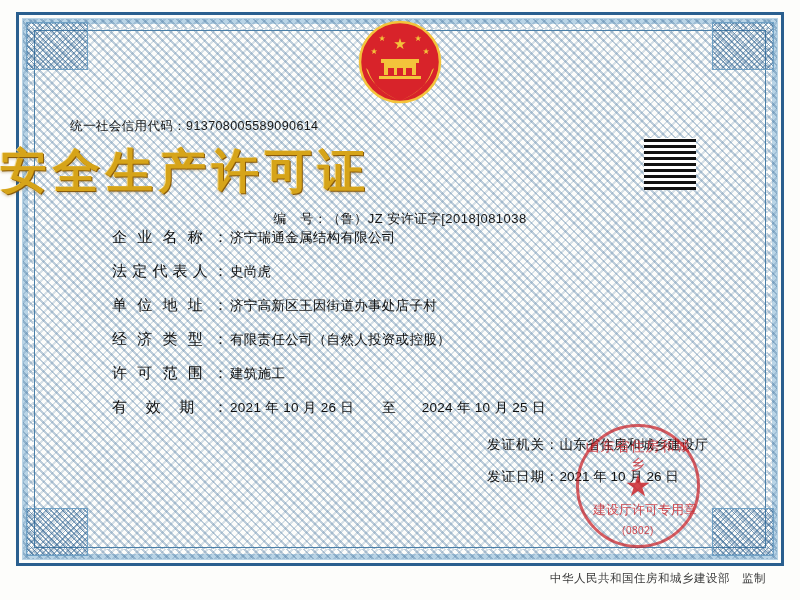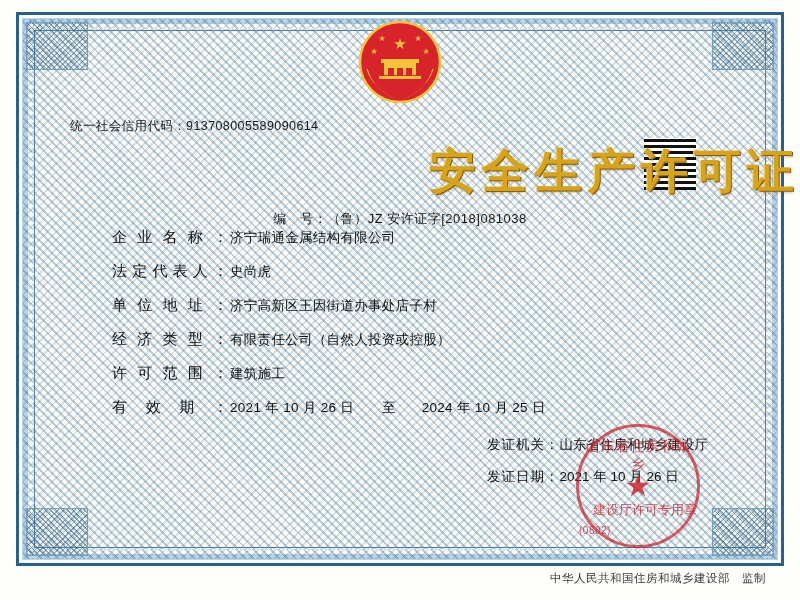--- a/index.html
+++ b/index.html
@@ -96,21 +96,21 @@
     height: 52px;
     background-color: #fff;
     background-image:
       repeating-linear-gradient(0deg, #111 0 3px, #fff 3px 6px),
       repeating-linear-gradient(90deg, rgba(17,17,17,0.85) 0 3px, rgba(255,255,255,0) 3px 6px);
   }
   .title {
     position: absolute;
     left: 0; right: 0;
     top: 140px;
-    text-align: right;
+    text-align: left;
     font-family: "DejaVu Sans", "Liberation Sans", sans-serif;
     font-size: 47px;
     font-weight: bold;
     letter-spacing: 6px;
     color: #d6a419;
     text-shadow:
       1px 1px 0 #8a5b0b,
       -1px 0 0 #f2d98a,
       0 2px 3px rgba(120,80,10,0.35);
   }
@@ -201,21 +201,21 @@
     position: absolute;
     left: 0; right: 0; top: 11px;
     text-align: center;
     font-size: 14px;
     letter-spacing: 1px;
     color: rgba(203, 32, 39, 0.85);
   }
   .seal-bottom {
     position: absolute;
     left: 0; right: 0; bottom: 9px;
-    text-align: left;
+    text-align: center;
     font-size: 10px;
     letter-spacing: 0.5px;
     color: rgba(203, 32, 39, 0.85);
   }
   .seal-mid {
     position: absolute;
     left: 0; right: 0; top: 74px;
     text-align: right;
     font-size: 13px;
     color: rgba(203, 32, 39, 0.85);

